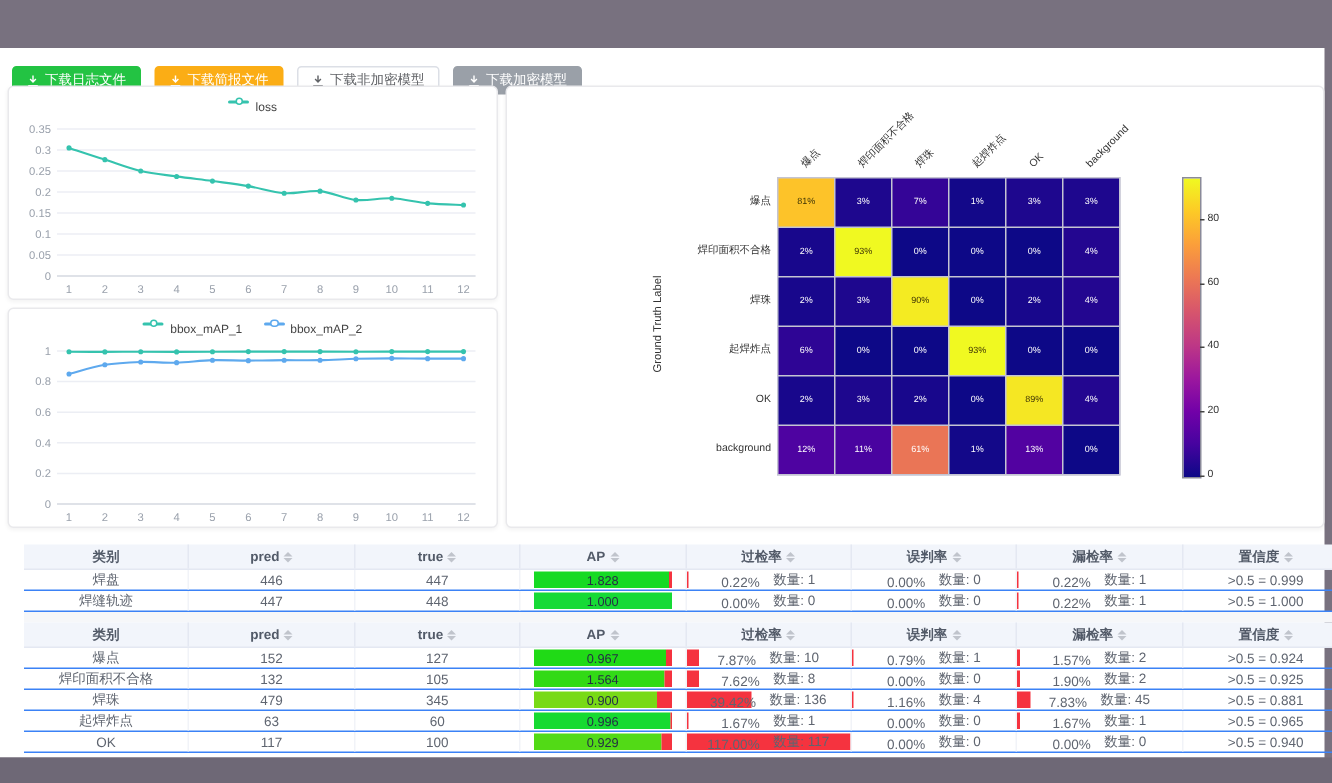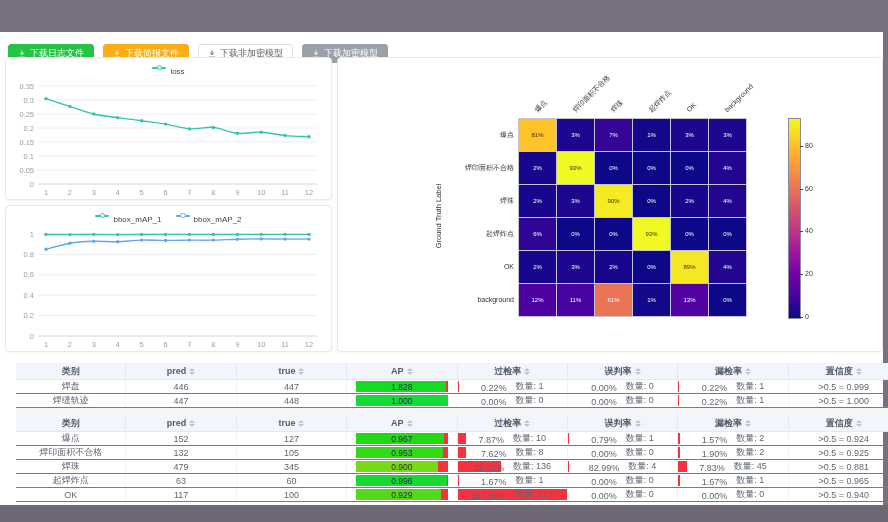--- a/index.html
+++ b/index.html
@@ -513,21 +513,21 @@
             <div class="t-cell">&gt;0.5 = 0.924</div>
           </div>
           <div class="t-row">
             <div class="t-cell">焊印面积不合格</div>
             <div class="t-cell">132</div>
             <div class="t-cell">105</div>
             <div class="t-cell">
               <div class="ap-wrap">
                 <div class="ap-green" style="left: 0px; width: 95.3%; background: rgb(50, 218, 22);"></div>
                 <div class="ap-red" style="left: 95.3%; right: 0px;"></div>
-                <div class="ap-text">0.953</div>
+                <div class="ap-text">1.564</div>
               </div>
             </div>
             <div class="t-cell">
               <div class="rate-bar" style="width: 7.62%;"></div>
               <span class="rate-text">
                 <span>7.62%</span>
                 <span>数量: 8</span>
               </span>
             </div>
             <div class="t-cell">
@@ -560,21 +560,21 @@
             <div class="t-cell">
               <div class="rate-bar" style="width: 39.42%;"></div>
               <span class="rate-text">
                 <span>39.42%</span>
                 <span>数量: 136</span>
               </span>
             </div>
             <div class="t-cell">
               <div class="rate-bar" style="width: 1.16%;"></div>
               <span class="rate-text">
-                <span>82.99%</span>
+                <span>1.16%</span>
                 <span>数量: 4</span>
               </span>
             </div>
             <div class="t-cell">
               <div class="rate-bar" style="width: 7.83%;"></div>
               <span class="rate-text">
                 <span>7.83%</span>
                 <span>数量: 45</span>
               </span>
             </div>

